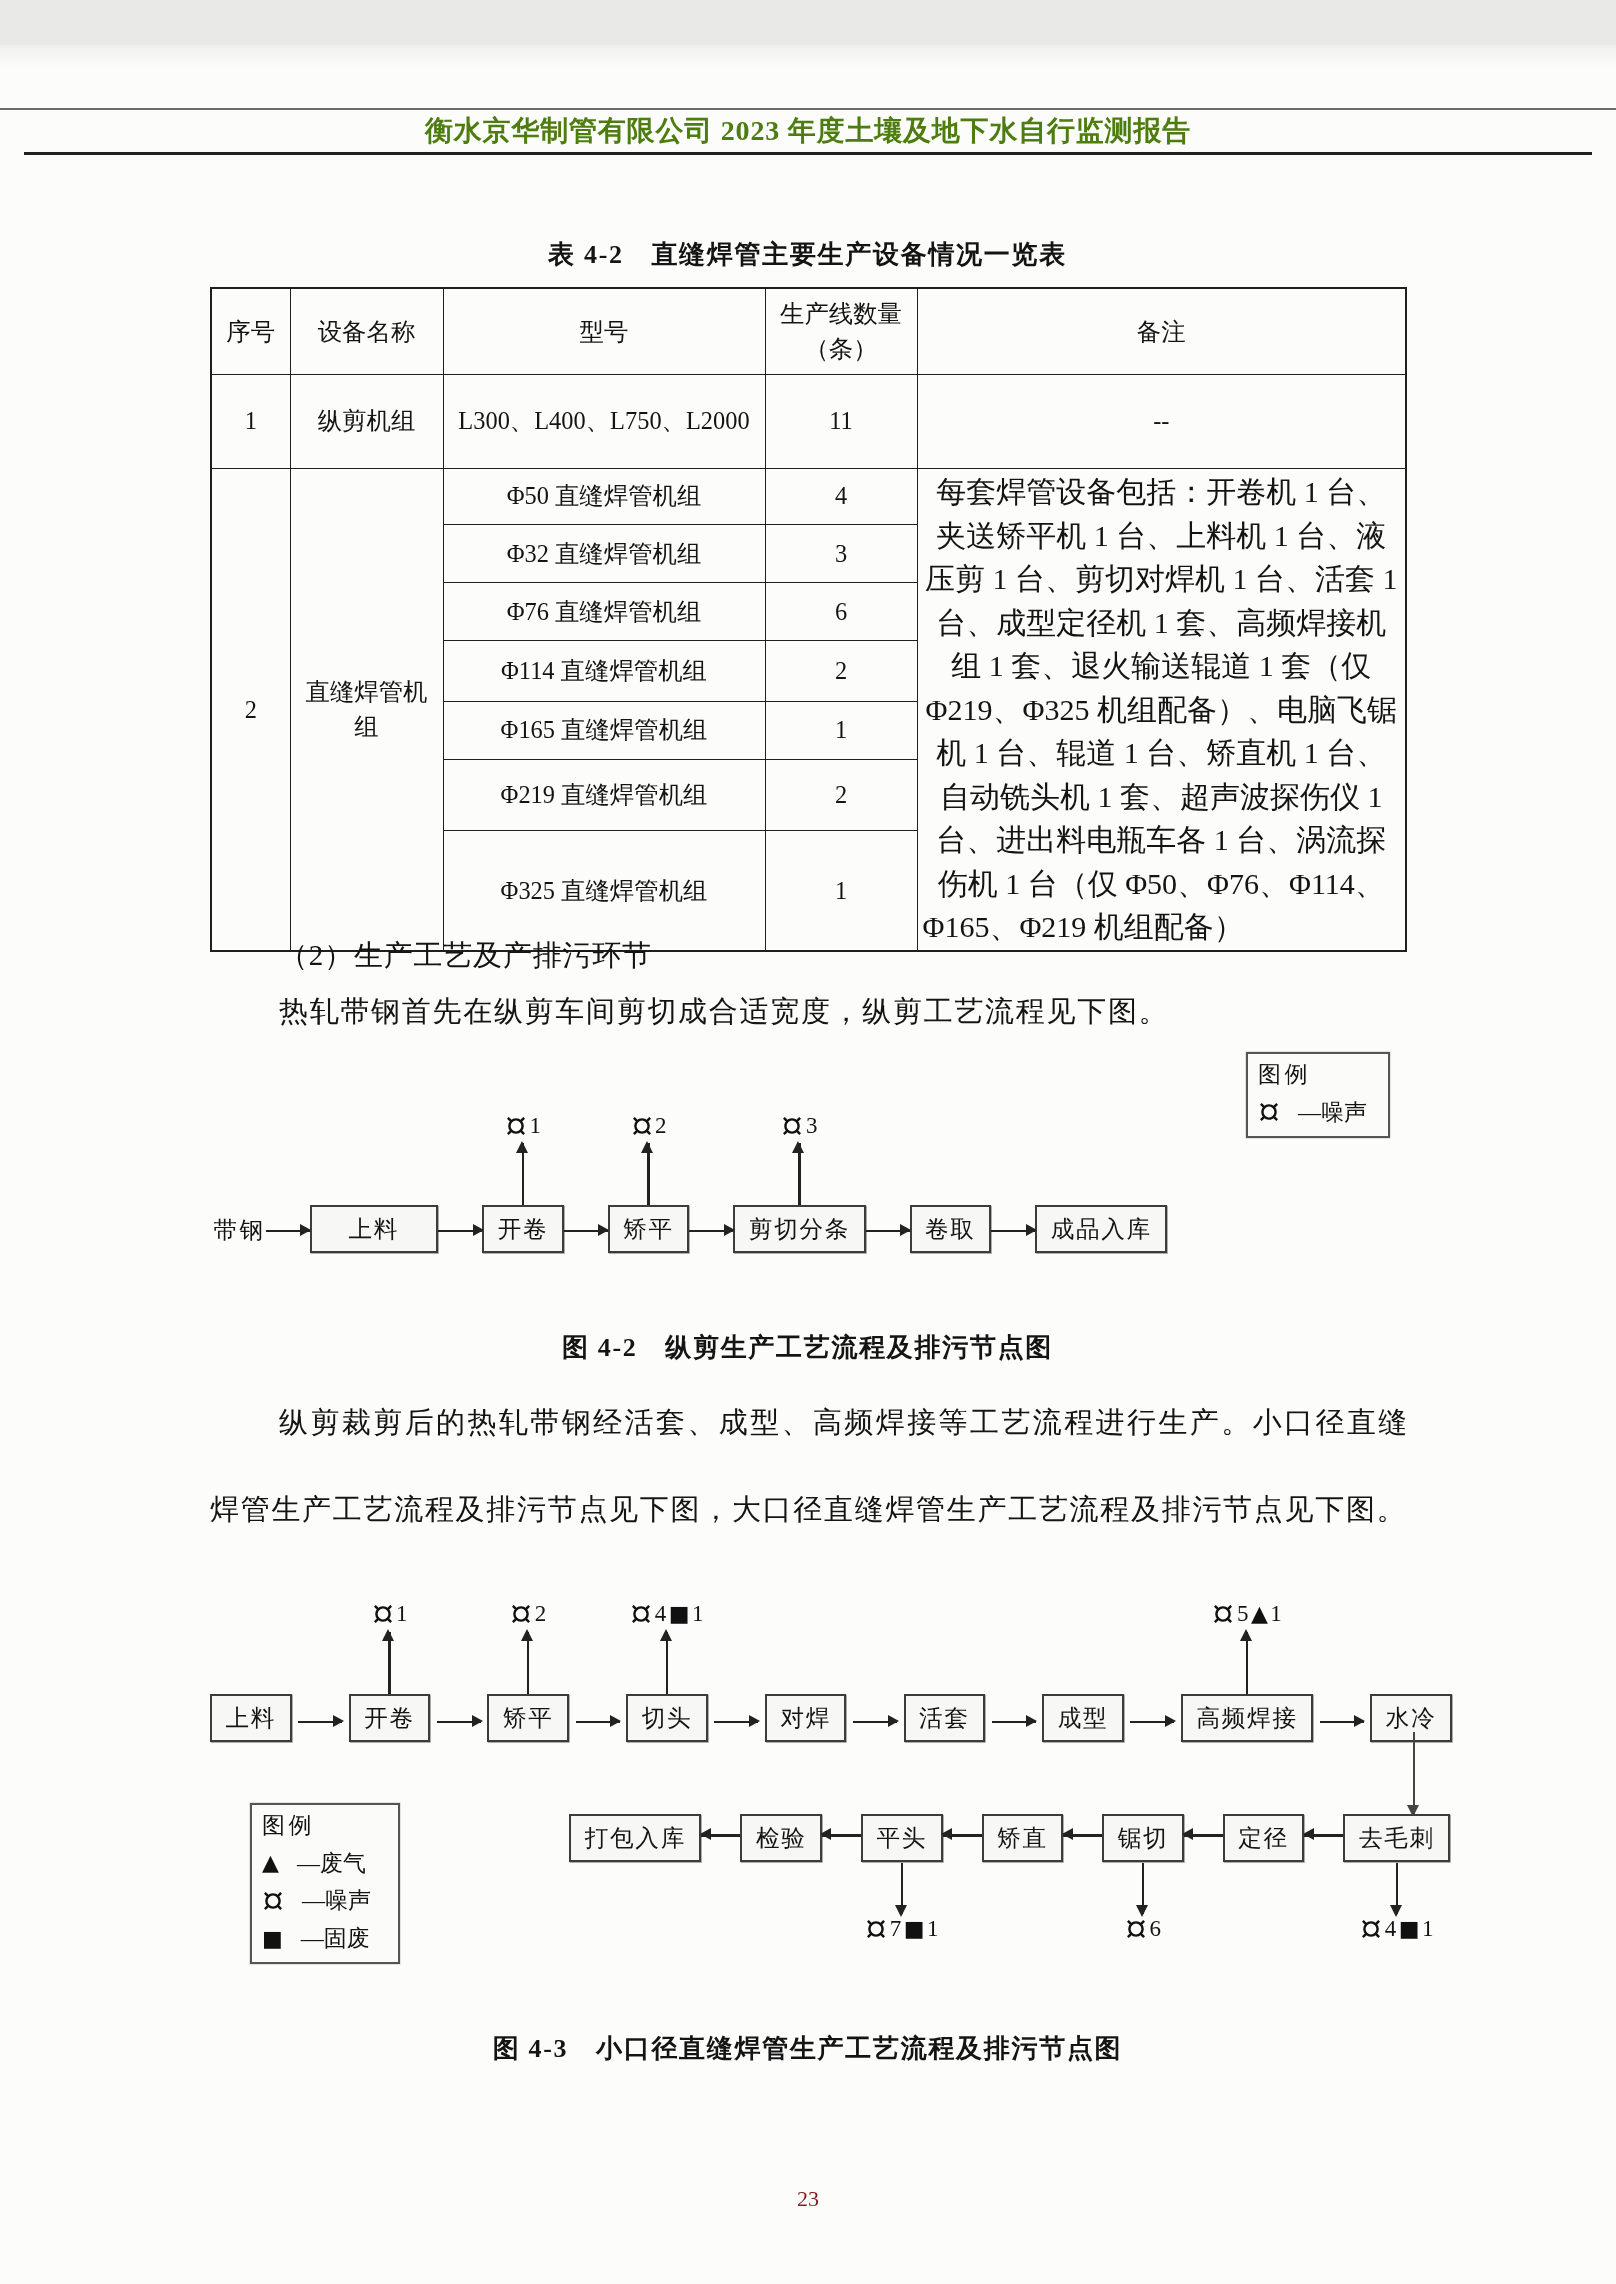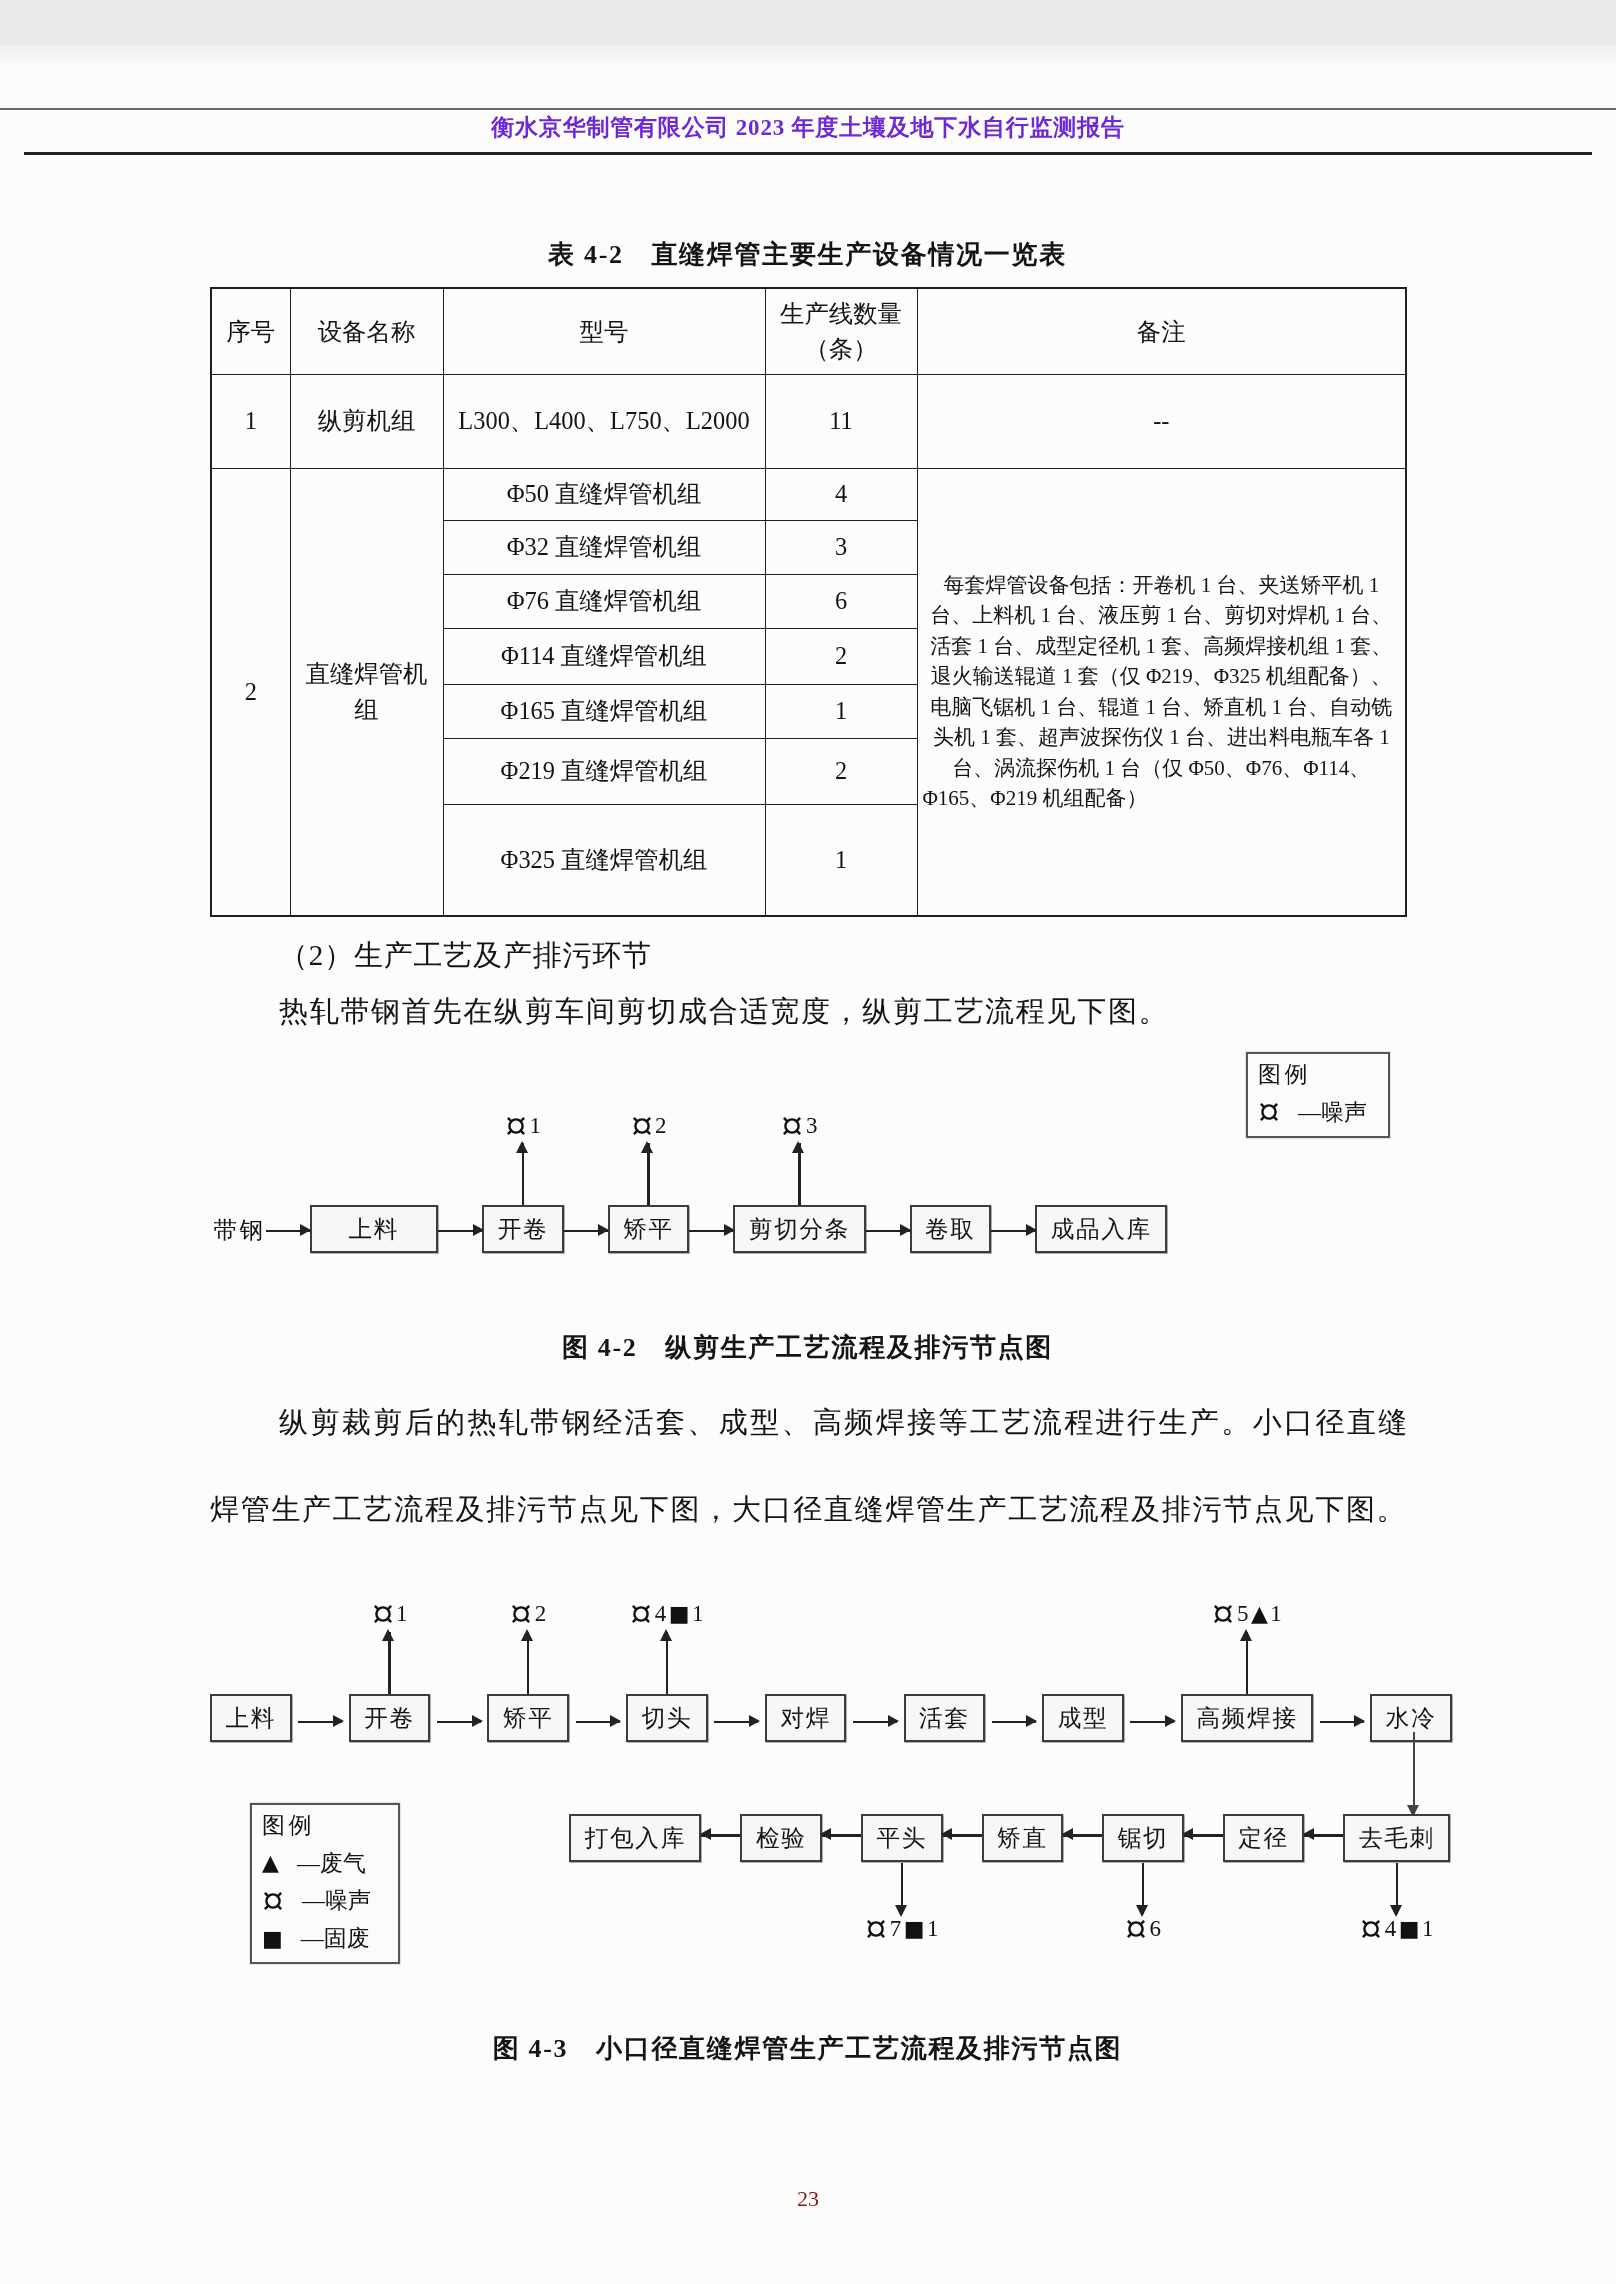--- a/index.html
+++ b/index.html
@@ -9,41 +9,41 @@
     font-family:"Liberation Serif","DejaVu Serif",serif;
     overflow:hidden;
   }
   .scan-top{position:absolute;top:0;left:0;right:0;height:45px;background:#e9e9e7;}
   .scan-top-edge{position:absolute;top:45px;left:0;right:0;height:22px;background:linear-gradient(#efefee,#fcfcfb);}
   .rule{position:absolute;background:#4a4a4a;}
   .rule-a{top:108px;left:0;width:100%;height:1.7px;background:#6a6a6a;}
   .rule-b{top:152px;left:23.6px;right:23.6px;height:2.5px;background:#222;}
   .header-title{
     position:absolute;top:112px;left:0;width:100%;text-align:center;
-    font-size:23px;letter-spacing:0.8px;font-weight:bold;color:#6d28d9;
+    font-size:28px;letter-spacing:0.8px;font-weight:bold;color:#4d7c0f;
   }
   .table-title{
     position:absolute;top:237px;left:210px;width:1195px;text-align:center;
     font-size:26px;font-weight:bold;letter-spacing:1.7px;
   }
   table.equip-table{
     position:absolute;top:287px;left:210px;width:1195px;
     border-collapse:collapse;table-layout:fixed;
     font-size:24.4px;
   }
   table.equip-table td,table.equip-table th{
     border:1.7px solid #1f1f1f;text-align:center;vertical-align:middle;
     font-weight:normal;padding:1.7px 5px;line-height:1.45;
   }
   table.equip-table{border:2.5px solid #1f1f1f;}
   th.c-qty{line-height:1.8;}
   td.name-cell{padding:1.7px 22px;}
   td.remark-cell{
     text-align:justify;text-align-last:left;padding:6.7px 11.8px;
-    font-size:21px;line-height:29.5px;vertical-align:top;
+    font-size:30px;line-height:29.5px;vertical-align:top;
   }
   tr.h-row{height:86px;}
   tr.r1{height:94px;}
   tr.m0{height:52px;} tr.m1{height:54px;padding-left:24px;} tr.m2{height:54px;}
   tr.m3{height:56px;} tr.m4{height:54px;font-family:Liberation Serif, serif;} tr.m5{height:66px;} tr.m6{height:112px;}
   .sec-label{
     position:absolute;top:936px;left:210px;width:1195px;
     font-size:29px;padding-left:69px;letter-spacing:0.8px;
   }
   .para{position:absolute;left:210px;width:1199px;font-size:29px;margin:0;letter-spacing:1.7px;}

